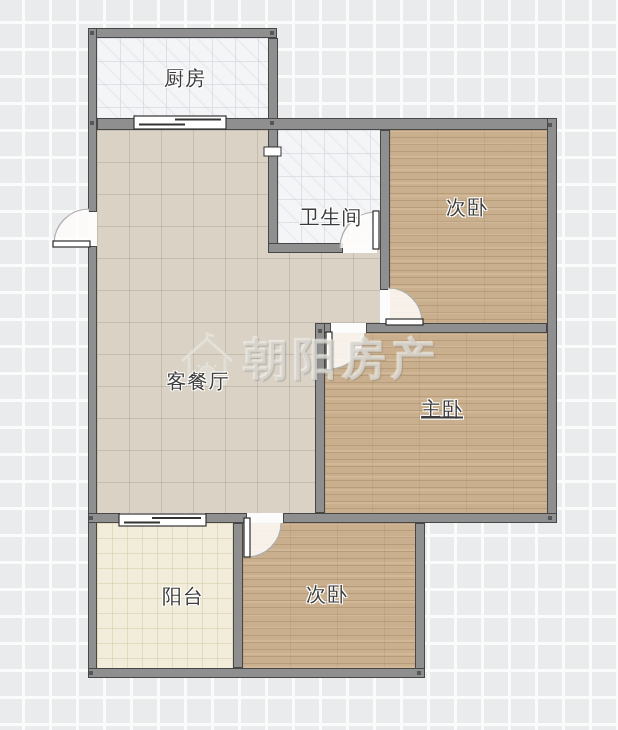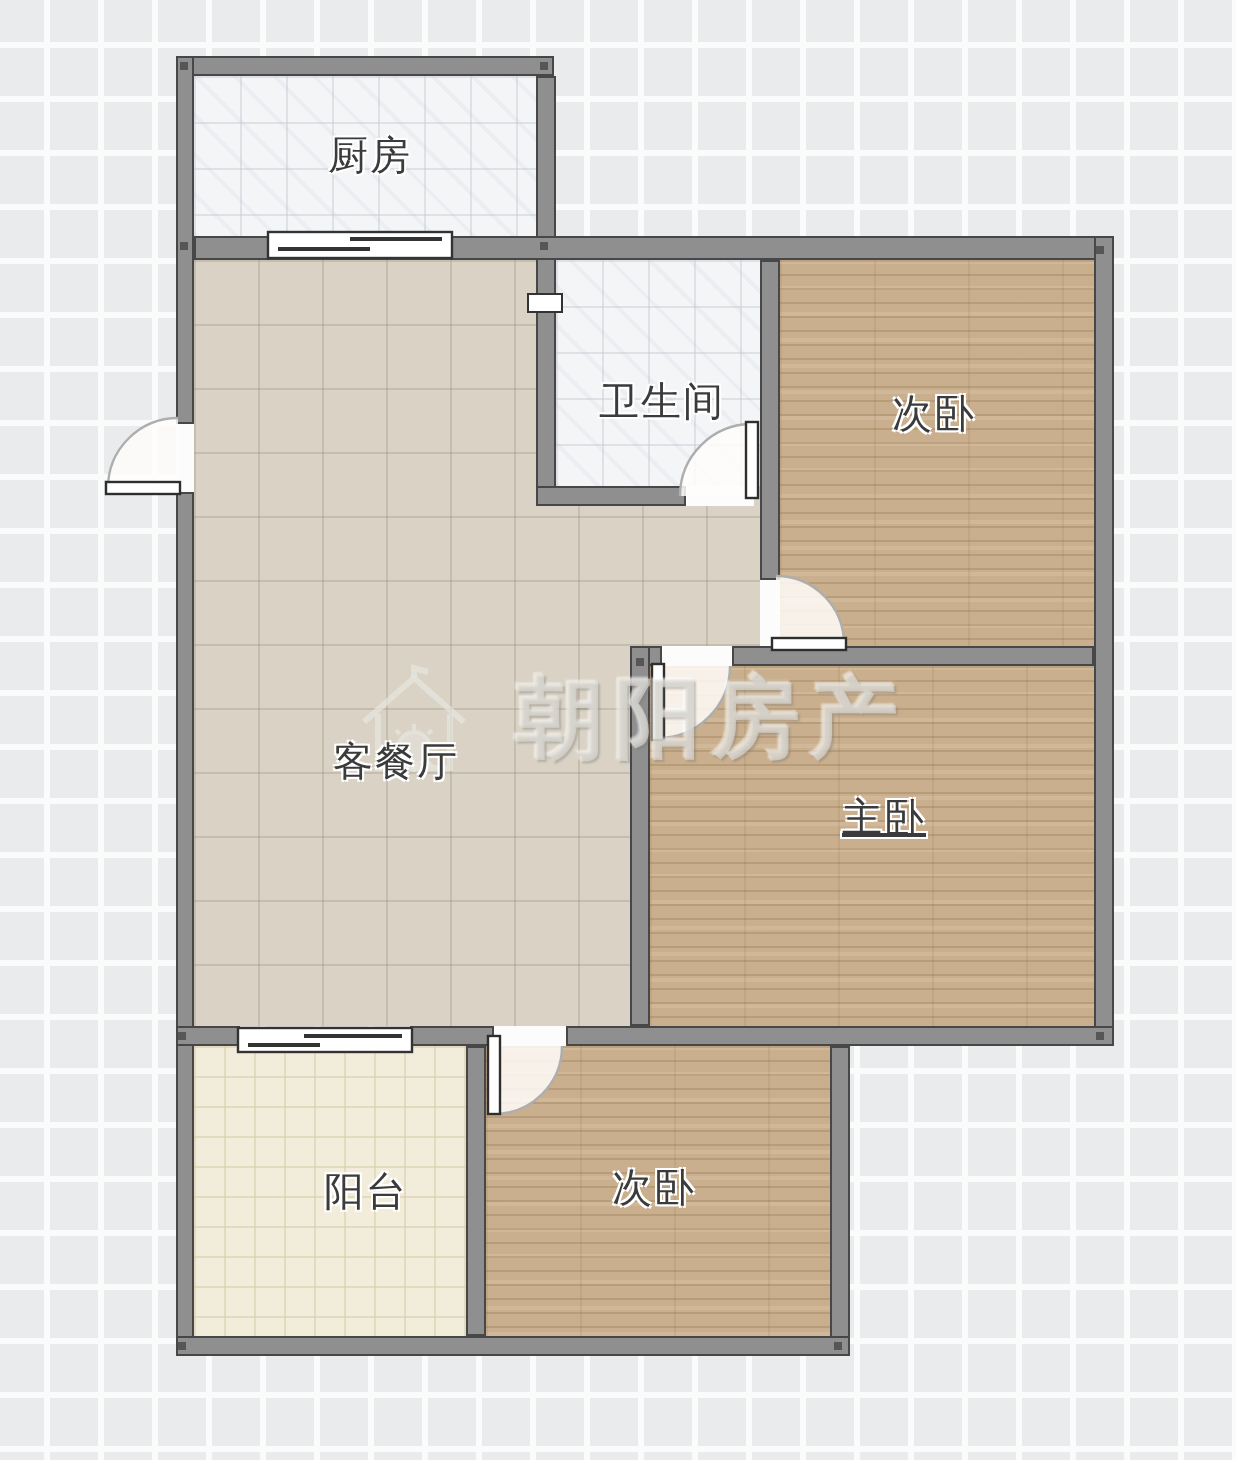--- a/index.html
+++ b/index.html
@@ -60,21 +60,21 @@
     transform:translate(-50%,-50%);
     font-size:20px;
     letter-spacing:1px;
     color:#3b3b3b;
     white-space:nowrap;
     text-shadow:-1px -1px 0 #fff,1px -1px 0 #fff,-1px 1px 0 #fff,1px 1px 0 #fff;
   }
   .watermark{
     position:absolute;
     left:178px;top:330px;
-    display:flex;align-items:center;gap:22px;
+    display:flex;align-items:center;gap:8px;
     pointer-events:none;
   }
   .watermark-text{
     font-size:44px;
     font-weight:bold;
     letter-spacing:5px;
     color:rgba(226,224,218,.62);
     text-shadow:1px 1px 1px rgba(125,122,115,.38), -1px -1px 1px rgba(255,255,255,.55);
     white-space:nowrap;
   }
@@ -188,20 +188,20 @@
         <line x1="20" y1="34" x2="22" y2="36"></line>
           <line x1="36" y1="50" x2="38" y2="52"></line>
         <line x1="38" y1="34" x2="36" y2="36"></line>
           <line x1="22" y1="50" x2="20" y2="52"></line>
       </g>
     </svg>
     <span class="watermark-text">朝阳房产</span>
   </div>
 
   <div class="room-label" style="left:185px;top:78px;">厨房</div>
-  <div class="room-label" style="left:331px;top:201px;">卫生间</div>
+  <div class="room-label" style="left:331px;top:217px;">卫生间</div>
   <div class="room-label" style="left:467px;top:207px;">次卧</div>
   <div class="room-label" style="left:198px;top:381px;">客餐厅</div>
   <div class="room-label" style="left:442px;top:409px;text-decoration:underline;">主卧</div>
   <div class="room-label" style="left:171px;top:596px;padding-left:24px;">阳台</div>
   <div class="room-label" style="left:327px;top:594px;">次卧</div>
 
 </div>
 
 </body></html>

